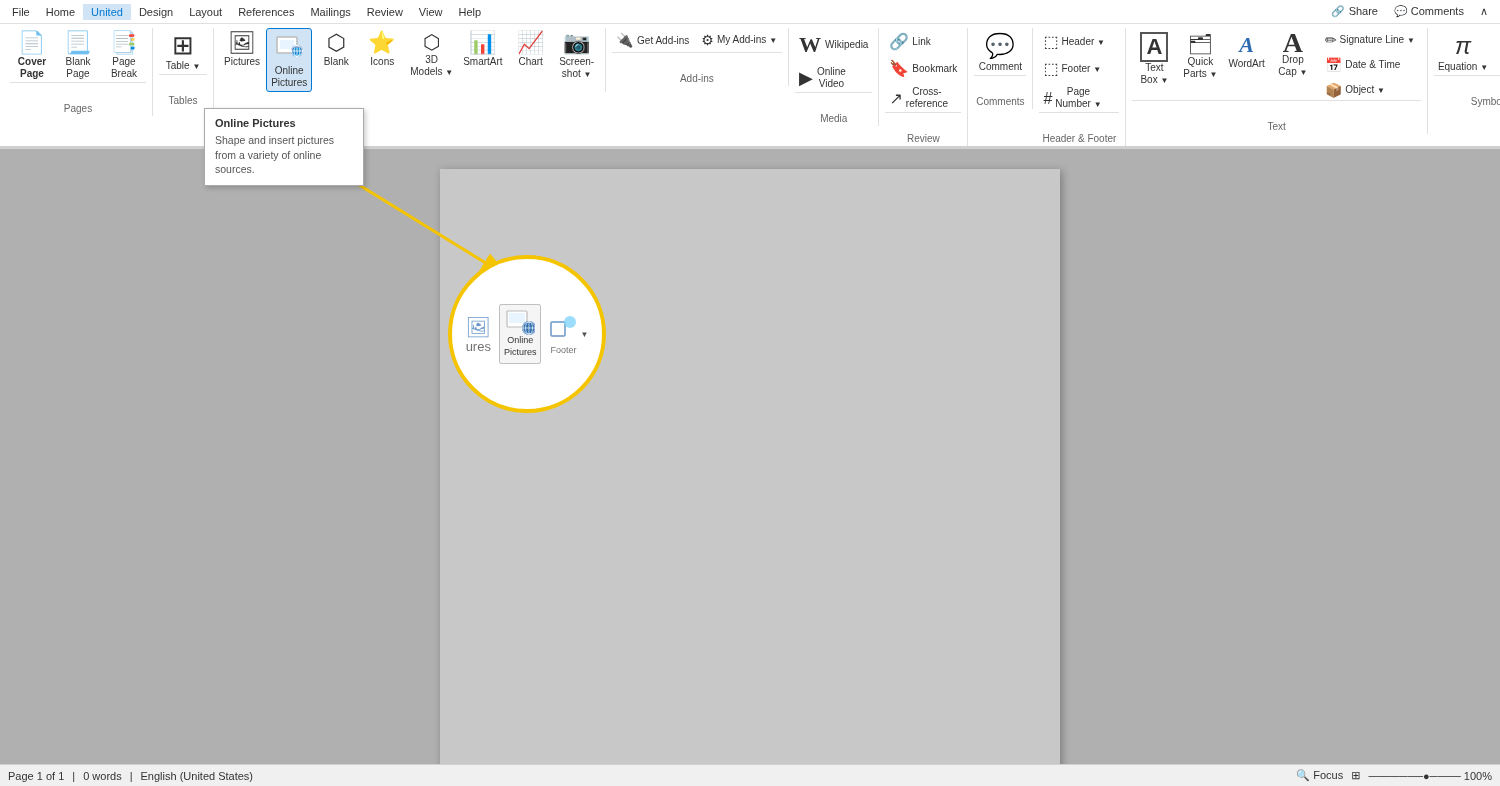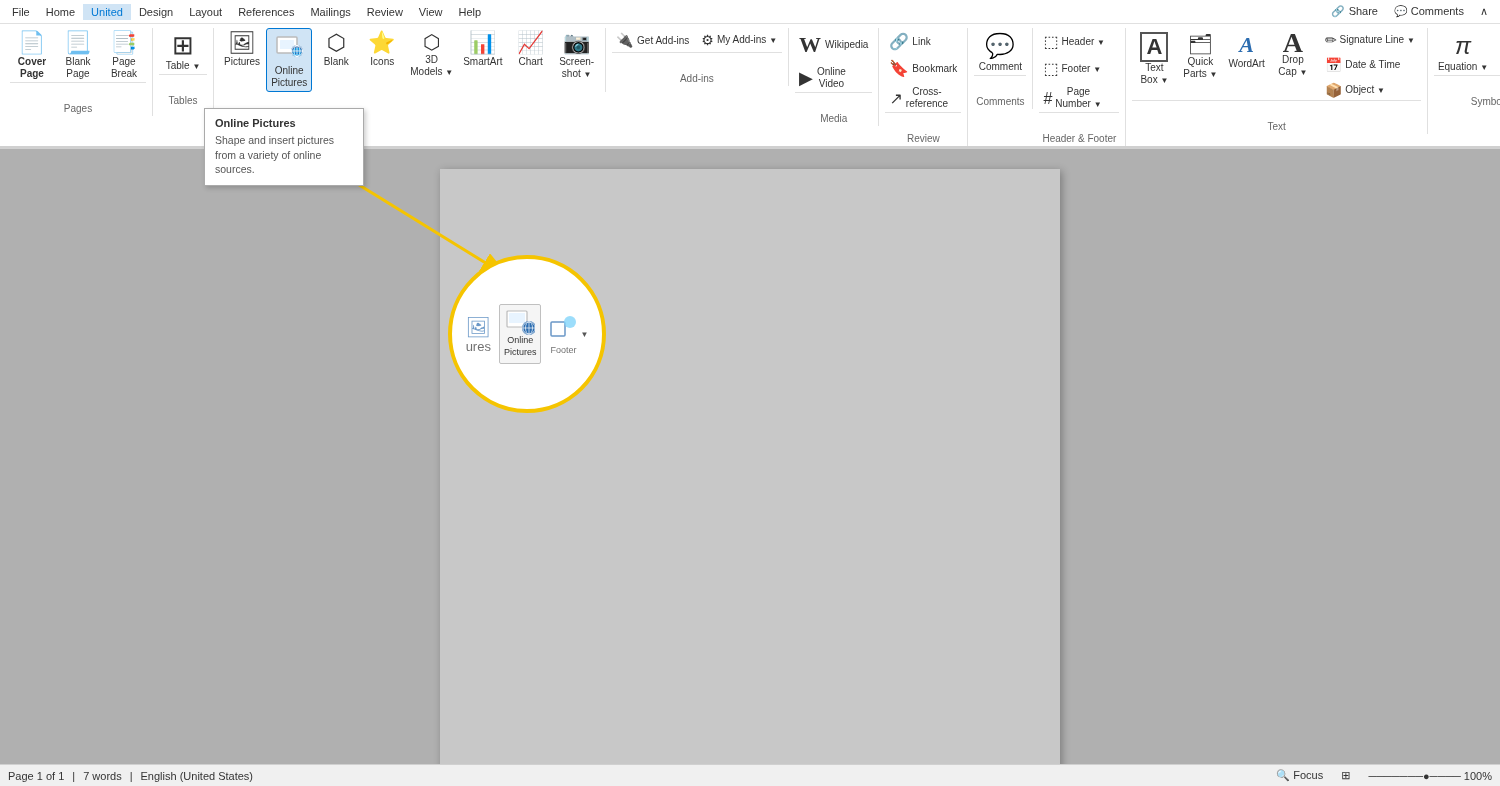--- a/index.html
+++ b/index.html
@@ -39,21 +39,21 @@
     
     
     .zoom-circle { position: absolute; top: 255px; left: 448px; width: 158px; height: 158px; border-radius: 50%; border: 4px solid #f5c400; background: #fff; overflow: hidden; display: flex; align-items: center; justify-content: center; z-index: 200; }
     .zoom-circle-inner { display: flex; align-items: center; justify-content: center; width: 100%; height: 100%; }
     .zoom-icons { display: flex; align-items: center; gap: 8px; padding: 10px; }
     .zoom-icon-item { display: flex; flex-direction: column; align-items: center; font-size: 9.5px; text-align: center; color: #333; cursor: pointer; }
     .zoom-icon-item.partial { opacity: 0.7; }
     
     
     .status-bar { height: 22px; background: #f0f0f0; border-top: 1px solid #d0d0d0; display: flex; align-items: center; padding: 0 8px; font-size: 11px; color: #333; position: absolute; bottom: 0; left: 0; right: 0; }
-    .status-bar-right { margin-left: auto; display: flex; align-items: center; gap: 18px; }
+    .status-bar-right { margin-left: auto; display: flex; align-items: center; gap: 8px; }
   </style>
 </head>
 <body>
 
 <div class="ribbon-container">
 
   <div class="menu-bar">
     <span class="menu-item">File</span>
     <span class="menu-item">Home</span>
     <span class="menu-item active">United</span>
@@ -343,21 +343,21 @@
       </div>
 
       <span style="font-size:8px;color:#555;margin-left:-5px;">▼</span>
     </div>
   </div>
 </div>
 
 <div class="status-bar">
   <span>Page 1 of 1</span>
   <span style="margin: 0 8px;">|</span>
-  <span>7 words</span>
+  <span>0 words</span>
   <span style="margin: 0 8px;">|</span>
   <span>English (United States)</span>
   <div class="status-bar-right">
     <span>🔍 <span>Focus</span></span>
     <span>⊞</span>
     <span>───────●──── <span>100%</span></span>
   </div>
 </div>
 
 </body></html>

